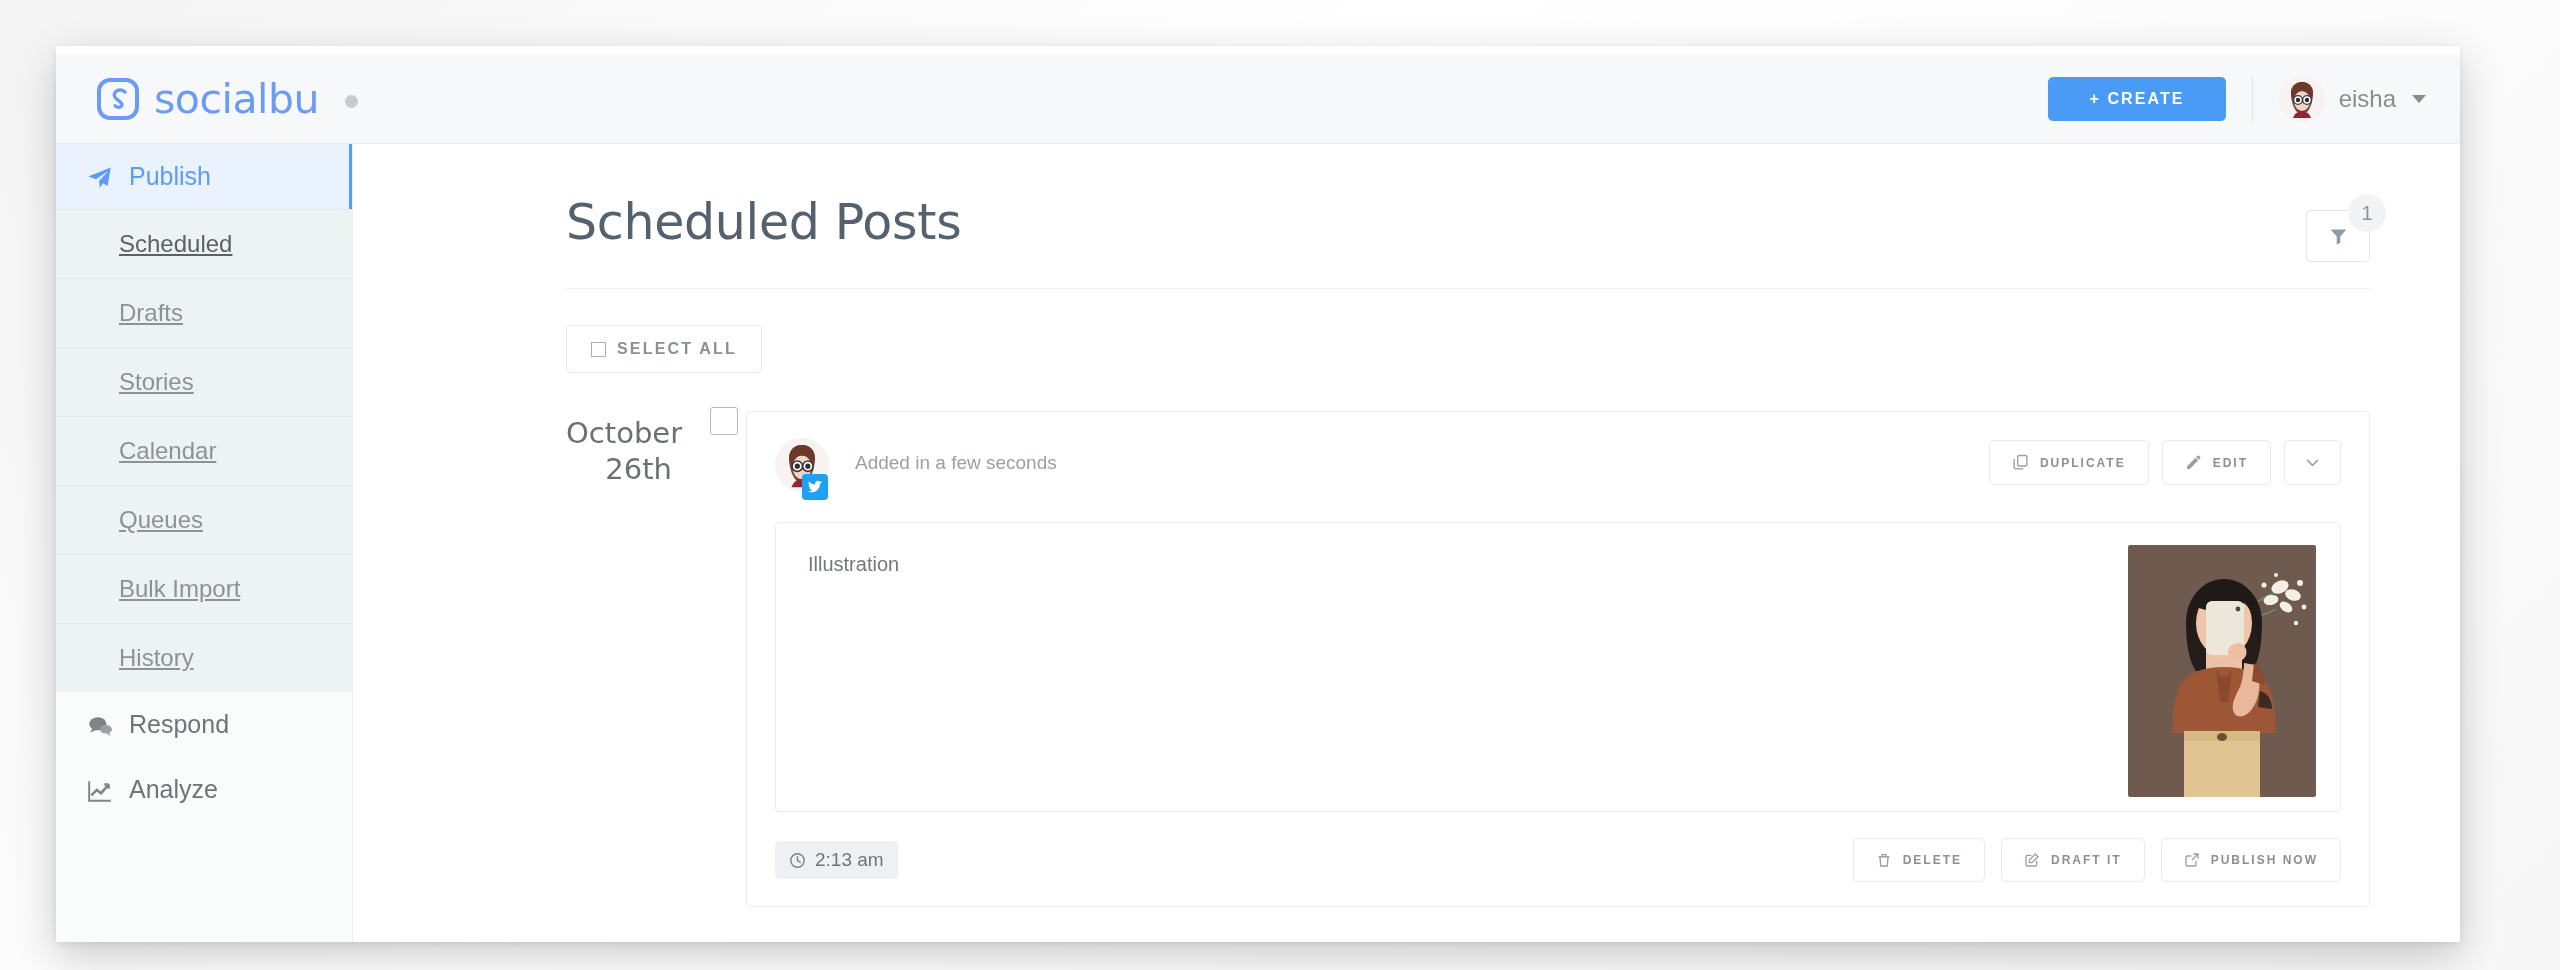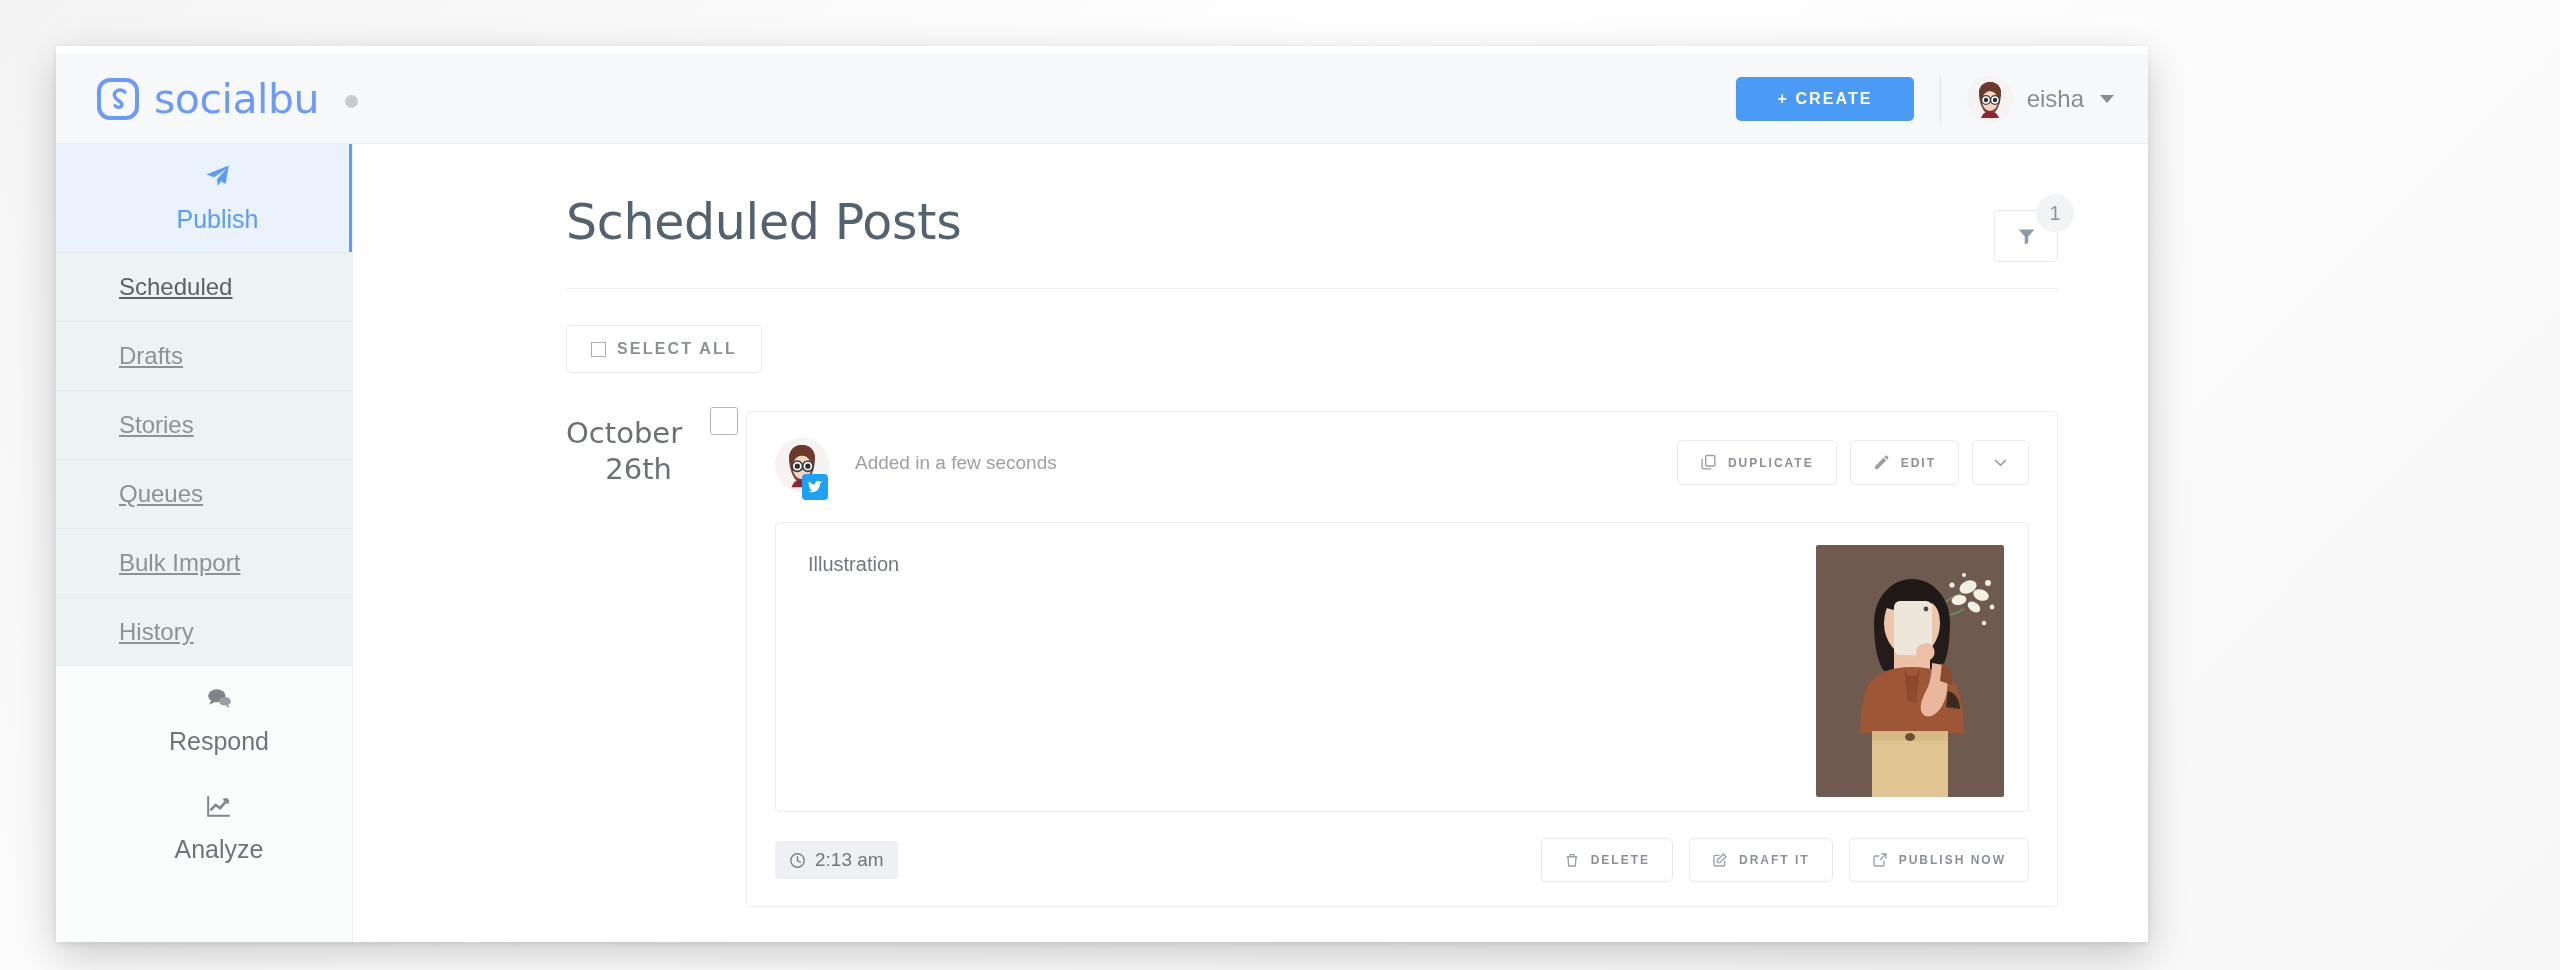--- a/index.html
+++ b/index.html
@@ -9,21 +9,21 @@
     font-family: "Liberation Sans", sans-serif;
     overflow: hidden;
   }
   .page-bg {
     position: absolute; inset: 0;
     background: linear-gradient(135deg,#f4f4f4 0%,#ffffff 40%,#f7f7f7 100%);
   }
   .app-window {
     position: absolute;
     left: 56px; top: 46px;
-    width: 2092px; height: 896px;
+    width: 2404px; height: 896px;
     background: #4c1d95;
     box-shadow: 0 14px 40px rgba(0,0,0,0.20), 0 2px 6px rgba(0,0,0,0.08);
     overflow: hidden;
   }
   .win-topstrip { height: 8px; background:#ffffff; }
 
   
   .app-header {
     height: 90px;
     background: #f7f8f9;
@@ -67,23 +67,23 @@
   
   .app-body { display: flex; height: calc(896px - 8px - 90px); }
 
   .sidebar {
     width: 297px; flex: 0 0 297px;
     background: #fafbfb;
     border-right: 1px solid #eceff1;
     padding-top: 0;
   }
   .nav-primary {
-    display: flex; align-items: center; gap: 16px;
+    display: flex; align-items: flex-end; gap: 16px;
     padding: 18px 0 18px 30px;
-    font-size: 25px; color: #6f7478; cursor: pointer; flex-direction: column;
+    font-size: 25px; color: #6f7478; cursor: pointer;
   }
   .nav-primary.active {
     background: #eaf2fe; color: #5b9cf8;
     border-right: 3px solid #5b9cf8;
   }
   .nav-primary .nav-ico { width: 27px; height: 27px; flex:0 0 27px; display:flex; align-items:center; justify-content:center;}
   .subnav { background: #edf2f3; }
   .subnav-item {
     padding: 20px 0 20px 63px;
     font-size: 24px; color: #8d9296;
@@ -255,20 +255,23 @@
 
       <div class="subnav">
         <div class="subnav-item active">
           <span>Scheduled</span>
         </div>
         <div class="subnav-item">
           <span>Drafts</span>
         </div>
         <div class="subnav-item">
           <span>Stories</span>
+        </div>
+        <div class="subnav-item">
+          <span>Calendar</span>
         </div>
         <div class="subnav-item">
           <span>Queues</span>
         </div>
         <div class="subnav-item">
           <span>Bulk Import</span>
         </div>
         <div class="subnav-item">
           <span>History</span>
         </div>

